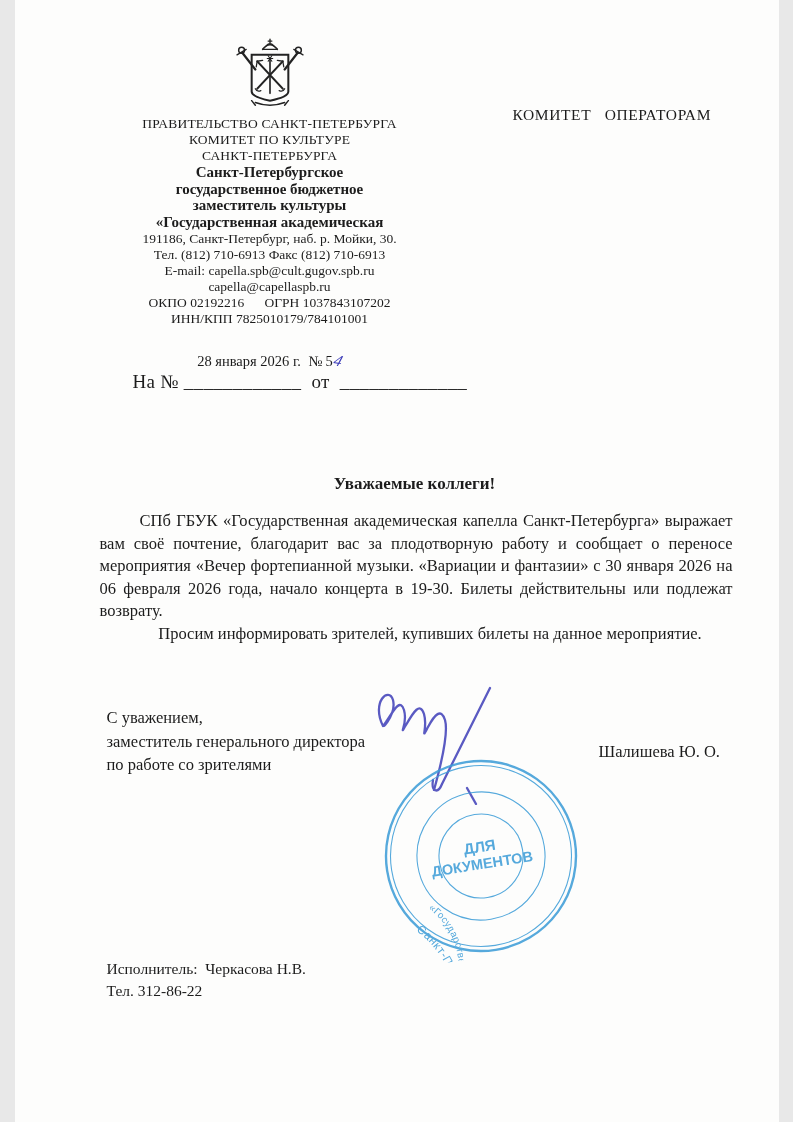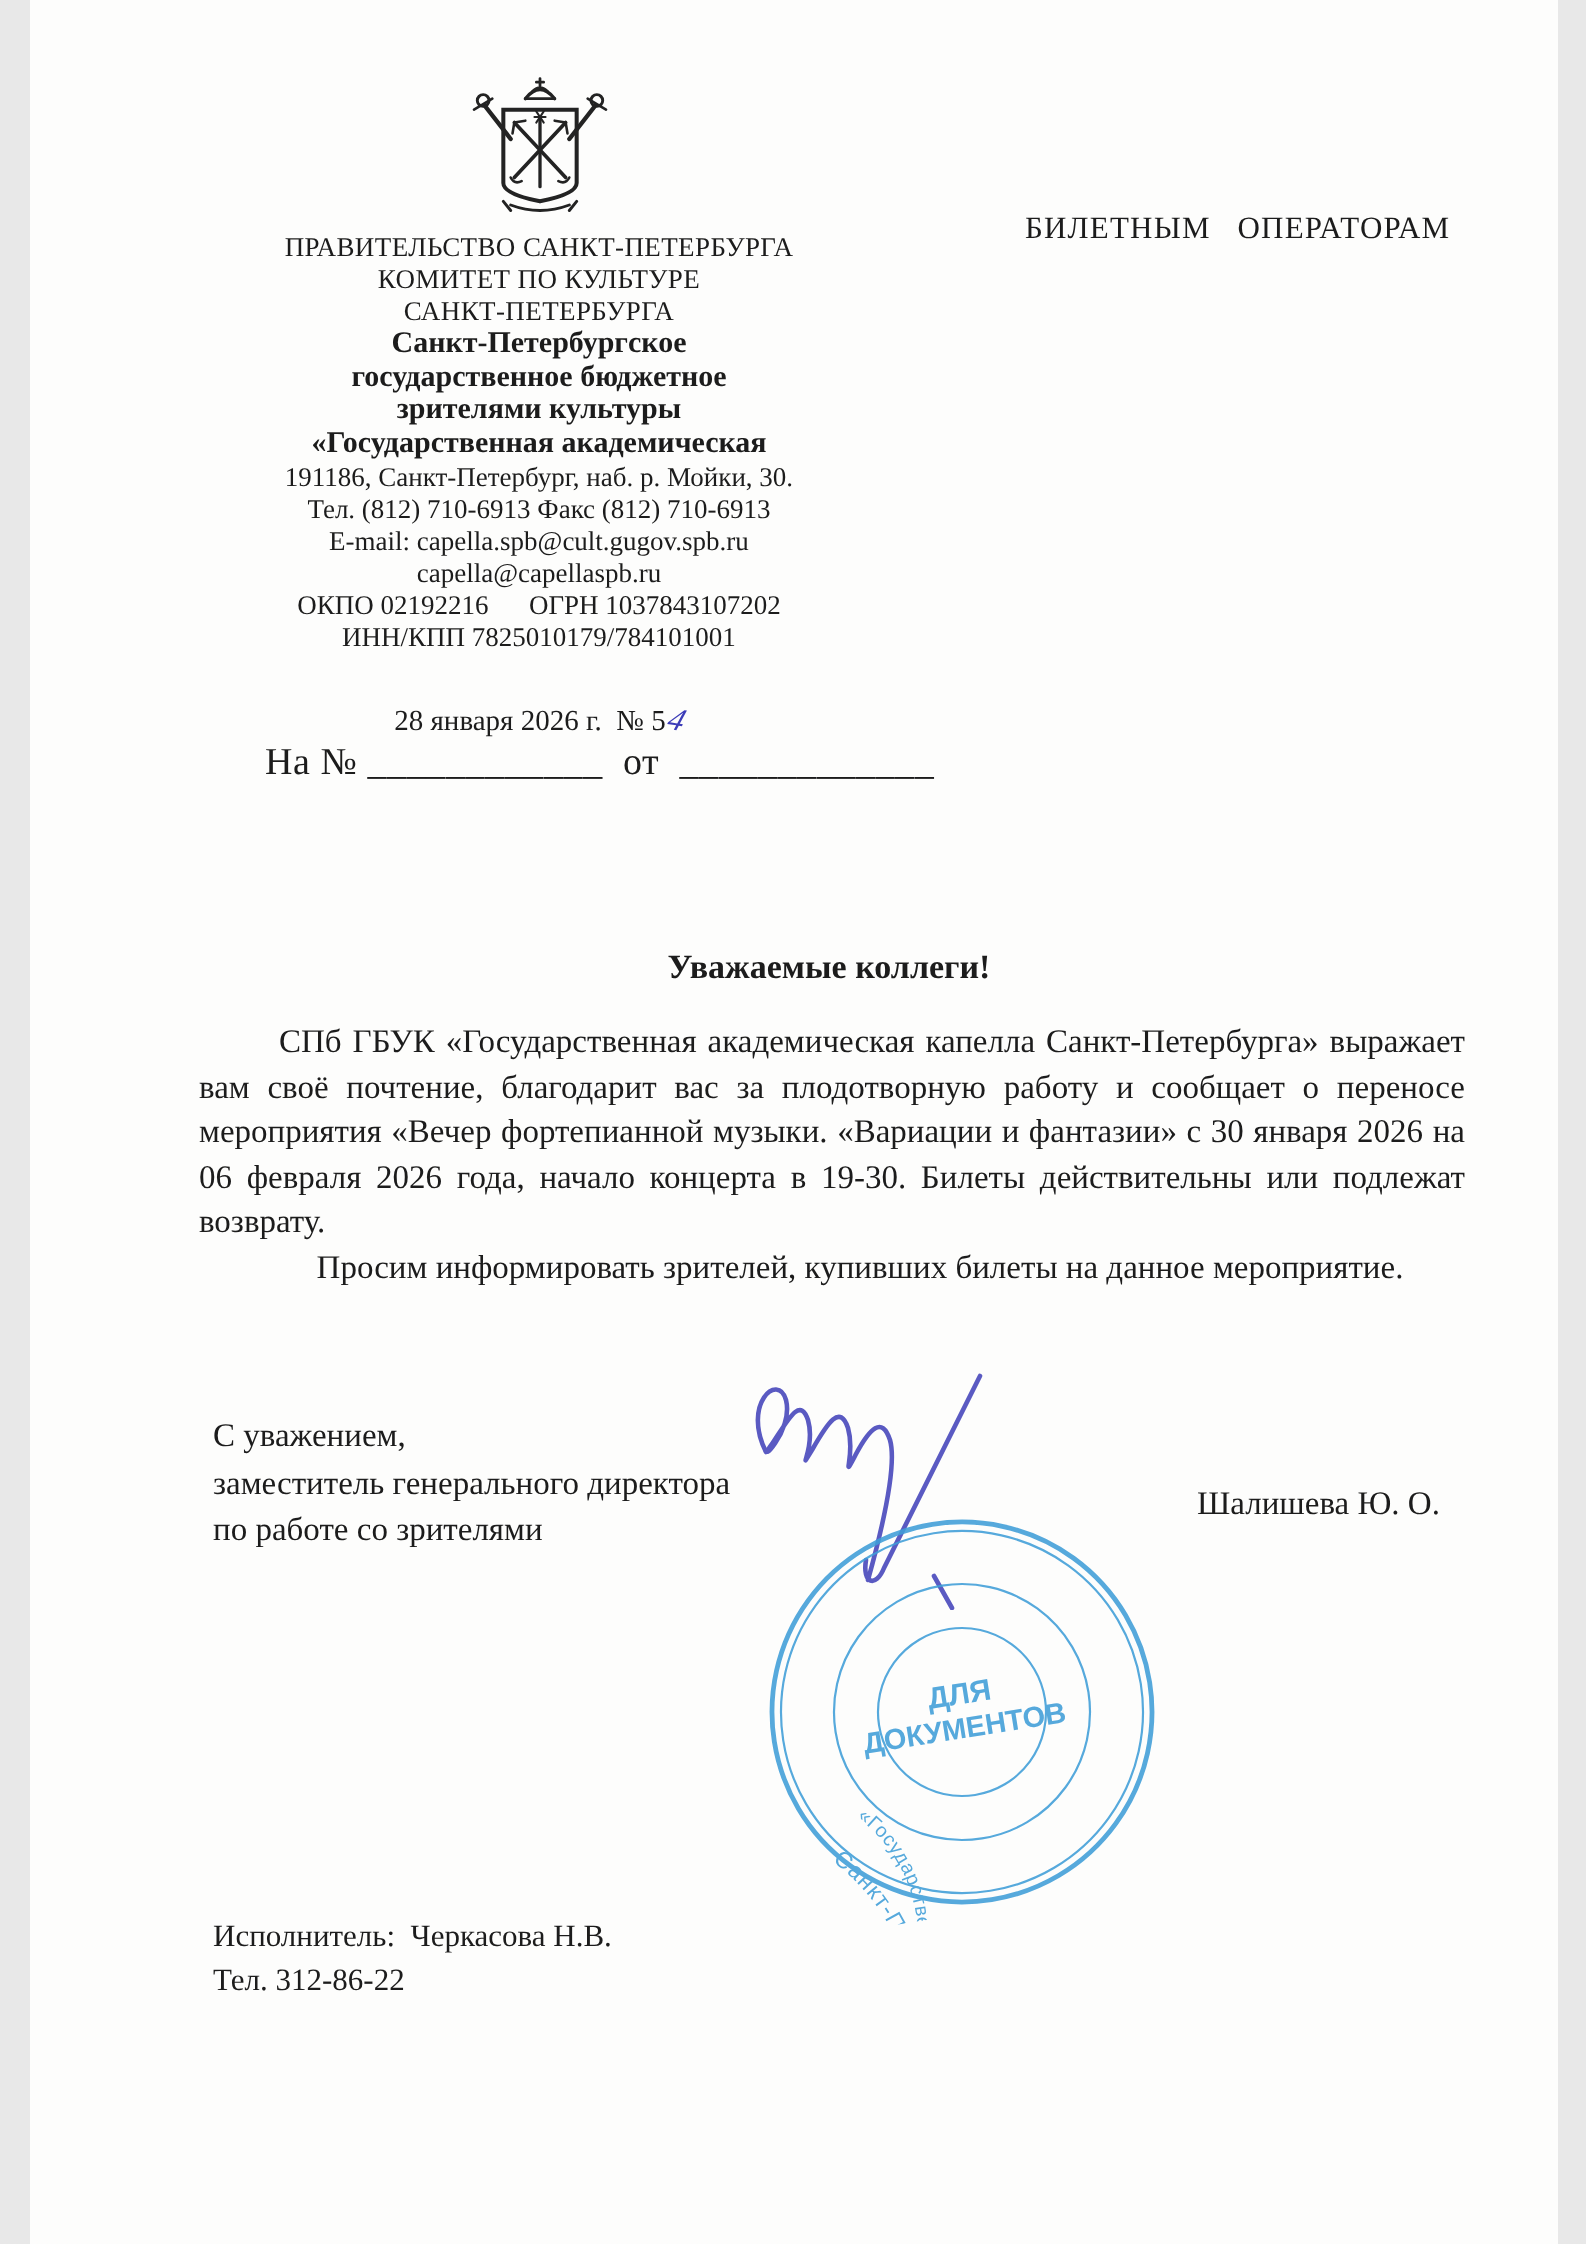--- a/index.html
+++ b/index.html
@@ -102,38 +102,38 @@
 
       <path d="M44 70 Q60 76 76 70 M40 68 L44 73 M80 68 L76 73" stroke-width="1.6"></path>
     </svg>
 
     <div class="gov-line">ПРАВИТЕЛЬСТВО САНКТ-ПЕТЕРБУРГА</div>
     <div class="gov-line">КОМИТЕТ ПО КУЛЬТУРЕ</div>
     <div class="gov-line">САНКТ-ПЕТЕРБУРГА</div>
 
     <div class="org-line">Санкт-Петербургское</div>
     <div class="org-line">государственное бюджетное</div>
-    <div class="org-line">зрителями культуры</div>
+    <div class="org-line">заместитель культуры</div>
     <div class="org-line">«Государственная академическая</div>
 
     <div class="contact-line">191186, Санкт-Петербург, наб. р. Мойки, 30.</div>
     <div class="contact-line">Тел. (812) 710-6913 Факс (812) 710-6913</div>
     <div class="contact-line">E-mail: capella.spb@cult.gugov.spb.ru</div>
     <div class="contact-line">capella@capellaspb.ru</div>
     <div class="contact-line pre">ОКПО 02192216      ОГРН 1037843107202</div>
     <div class="contact-line">ИНН/КПП 7825010179/784101001</div>
   </div>
 
   <div class="date-line">
     <span class="pre">28 января 2026 г.  № 5</span><span class="handwritten">4</span>
   </div>
 
   <div class="ref-line pre">На № ____________  от  _____________</div>
 
-  <div class="recipient pre">БИЛЕТНЫМ   ОПЕРАТОРАМ</div>
+  <div class="recipient pre">КОМИТЕТ   ОПЕРАТОРАМ</div>
 
   <div class="salutation">Уважаемые коллеги!</div>
 
   <div class="body-text">
     <p class="p1">СПб ГБУК «Государственная академическая капелла Санкт-Петербурга» выражает вам своё почтение, благодарит вас за плодотворную работу и сообщает о переносе мероприятия «Вечер фортепианной музыки. «Вариации и фантазии»  с 30 января 2026  на 06 февраля 2026 года, начало концерта в 19-30. Билеты действительны или подлежат возврату.</p>
     <p class="p2">Просим информировать зрителей, купивших билеты на данное мероприятие.</p>
   </div>
 
   <div class="closing">
     <div>С уважением,</div>

